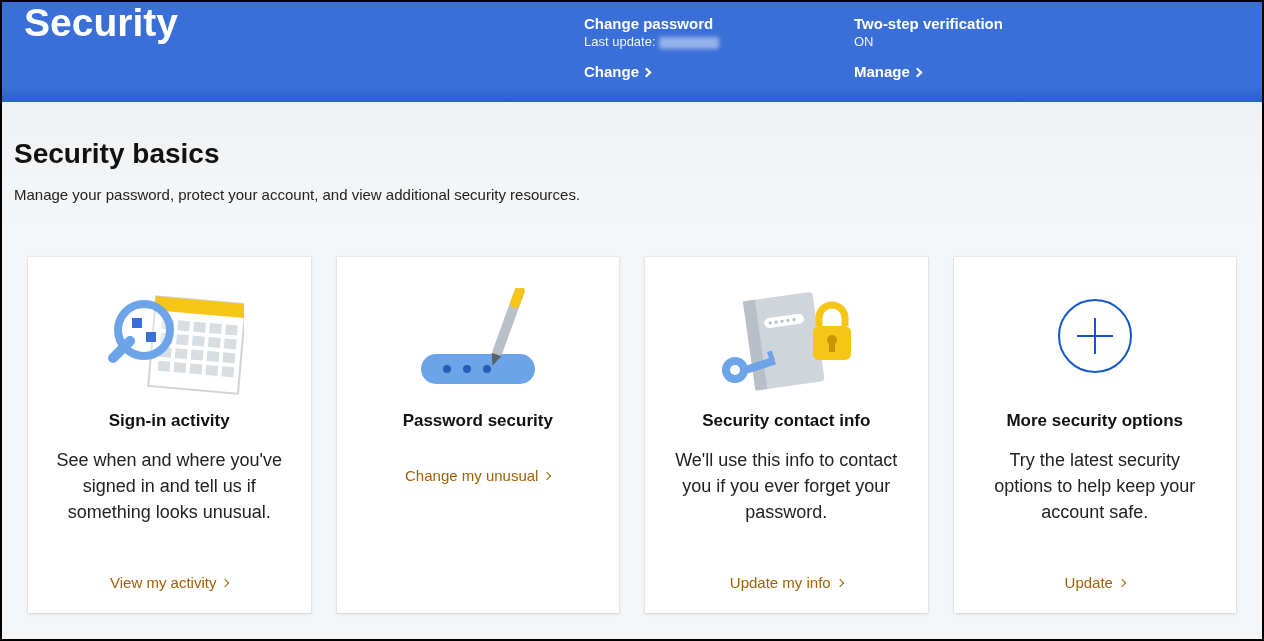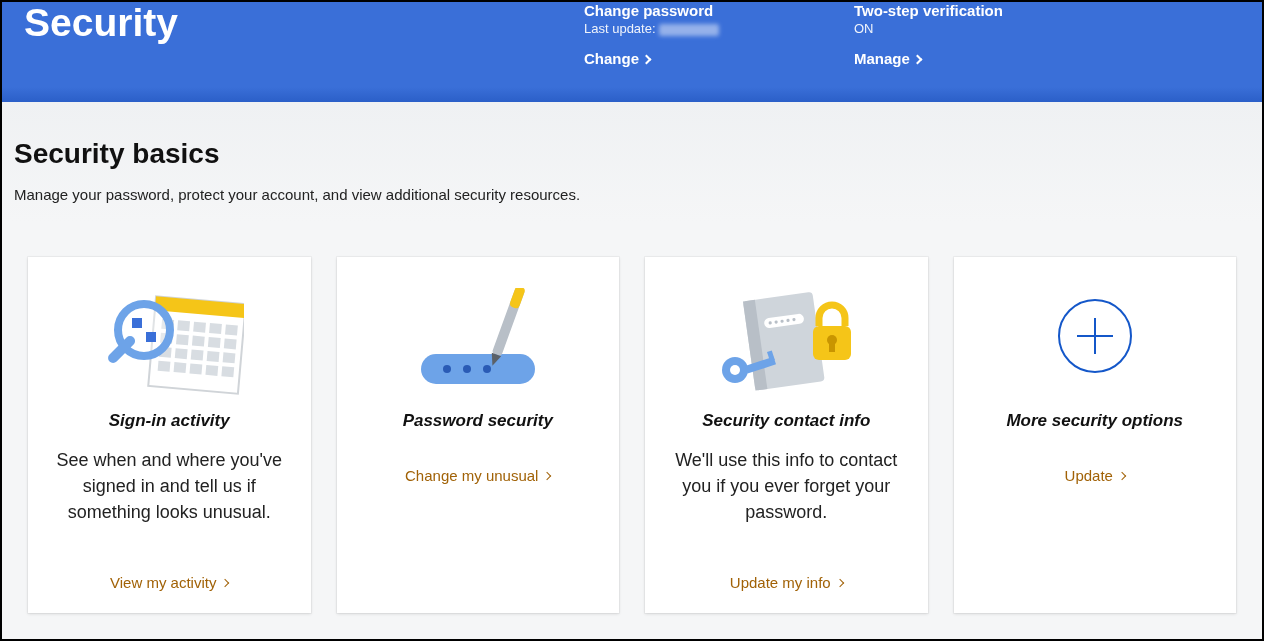--- a/index.html
+++ b/index.html
@@ -22,21 +22,21 @@
     .header-left { flex: 0 0 560px; }
     .page-title {
       font-size: 39px;
       font-weight: 700;
       line-height: 1.1;
       padding-top: 0px;
     }
     .header-info {
       display: flex;
       gap: 90px;
-      padding-top: 0;
+      padding-top: 13px;
     }
     .info-block { min-width: 180px; }
     .info-title { font-size: 15px; font-weight: 600; }
     .info-sub { font-size: 13px; opacity: 0.92; margin-top: 2px; }
     .info-sub-blurred {
       display: inline-block;
       width: 60px;
       height: 12px;
       background: rgba(255,255,255,0.5);
       filter: blur(2px);
@@ -97,21 +97,20 @@
       display: flex;
       align-items: center;
       justify-content: center;
       margin-bottom: 8px;
     }
     .card-title {
       font-size: 17px;
       font-weight: 600;
       color: #111;
       margin-bottom: 16px;
-      font-style: italic;
     }
     .card-desc {
       font-size: 18px;
       color: #222;
       line-height: 1.45;
       flex: 1;
     }
     .card-link {
       color: #a16207;
       font-size: 15px;
@@ -263,20 +262,21 @@
 
     <div class="card">
       <div class="card-art">
         <svg width="110" height="110" viewBox="0 0 110 110">
           <circle cx="55" cy="48" r="36" fill="none" stroke="#1457c9" stroke-width="2"></circle>
           <line x1="55" y1="30" x2="55" y2="66" stroke="#1457c9" stroke-width="2"></line>
           <line x1="37" y1="48" x2="73" y2="48" stroke="#1457c9" stroke-width="2"></line>
         </svg>
       </div>
       <div class="card-title">More security options</div>
+      <div class="card-desc">Try the latest security options to help keep your account safe.</div>
       <div class="card-link">
         <span>Update</span>
         <span class="chev"></span>
       </div>
     </div>
 
   </div>
 </div>
 
 </body></html>

